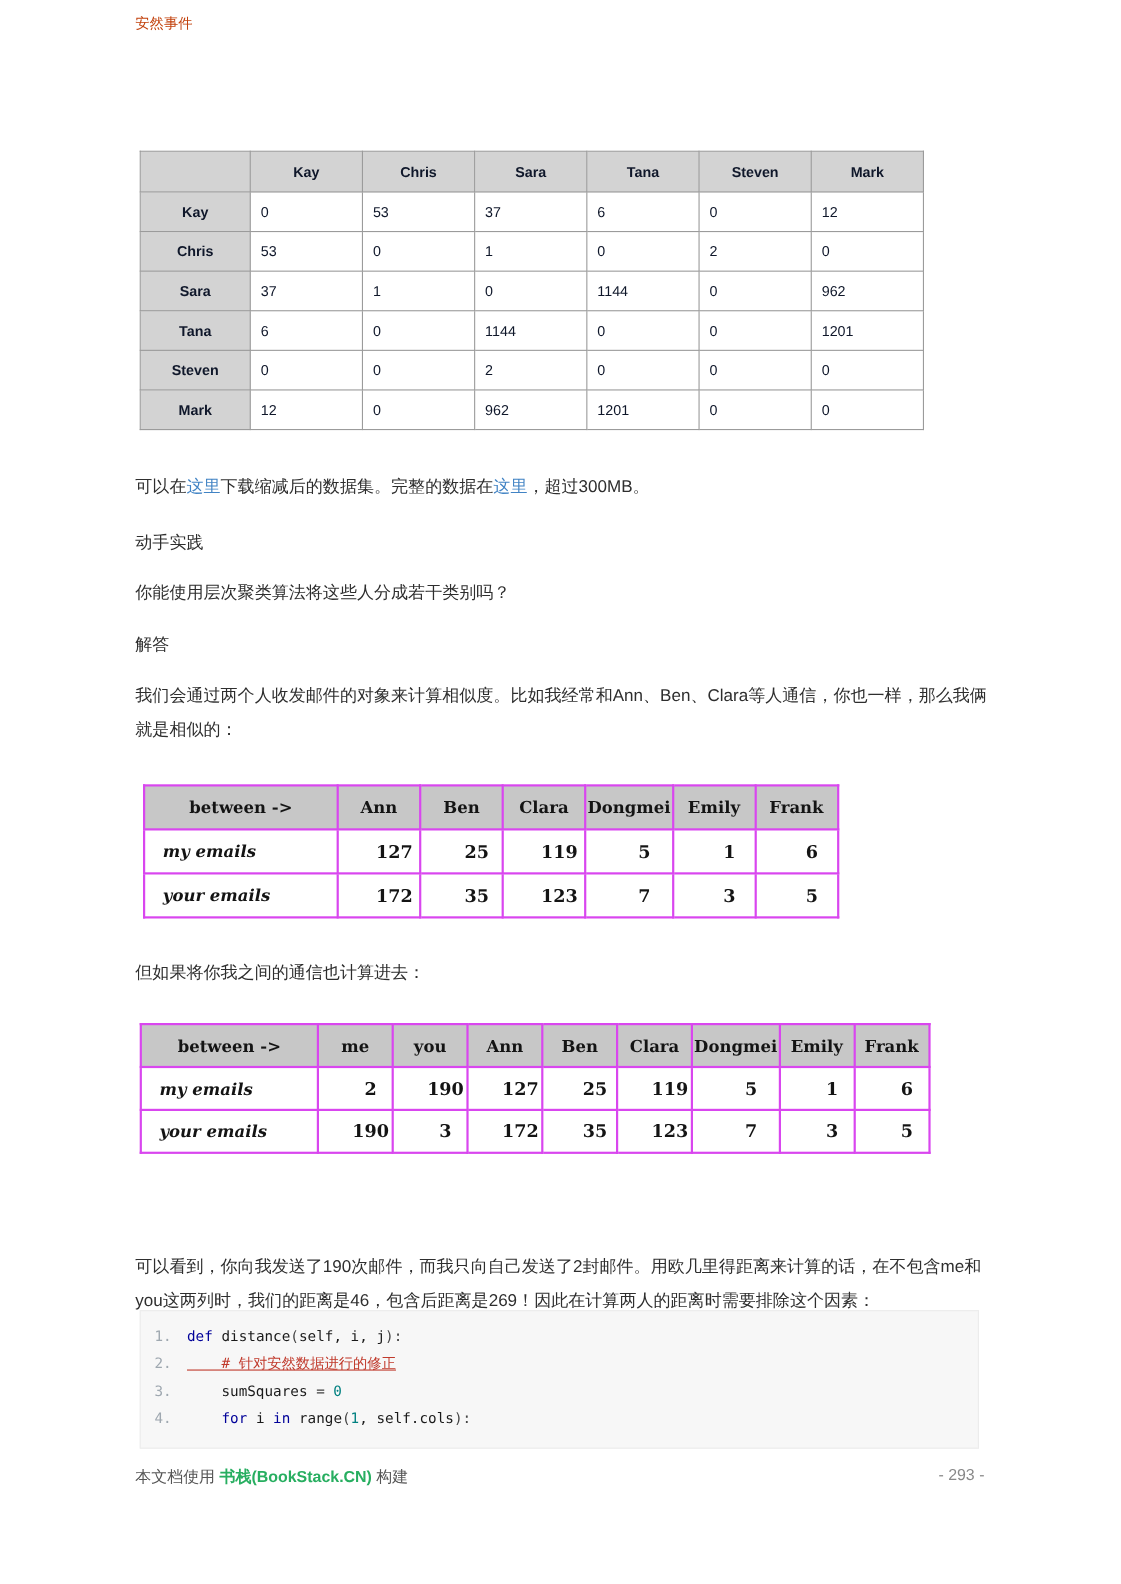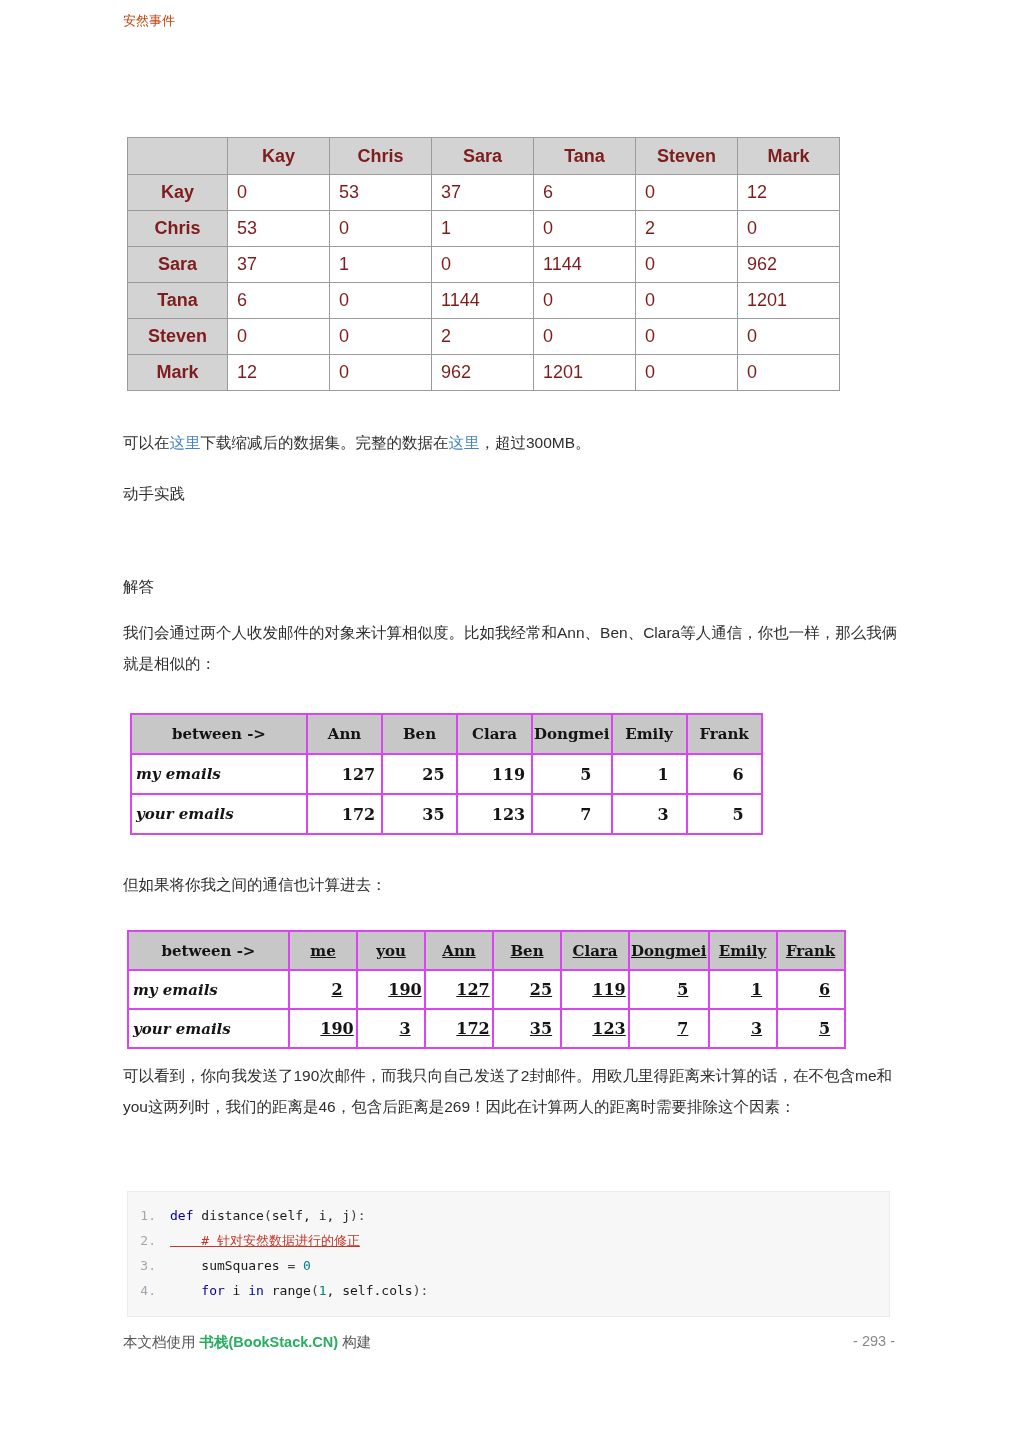--- a/index.html
+++ b/index.html
@@ -11,45 +11,45 @@
   .doc-header { position:absolute; left:123px; top:12px; font-size:13px; color:#c2410c; }
 
   
   .para { position:absolute; left:123px; width:780px; margin:0; font-size:15.5px; line-height:31px; color:#2e2e2e; }
   #p-download   { top:427px; }
   #p-practice   { top:478px; }
   #p-question   { top:524px; }
   #p-answer     { top:571px; }
   #p-intro      { top:617px; }
   #p-include    { top:869px; }
-  #p-conclusion { top:1060px; }
+  #p-conclusion { top:1136px; }
   .link { color:var(--link,#4183c4); text-decoration:none; cursor:pointer; }
 
   
   .enron-wrap { position:absolute; left:127px; top:137px; }
   table.enron { border-collapse:collapse; }
-  .enron th, .enron td { border:1px solid #9b9b9b; font-size:18px; color:#7f1d1d; }
+  .enron th, .enron td { border:1px solid #9b9b9b; font-size:13px; color:#0f172a; }
   .enron thead th { height:37px; }
   .enron th { background:var(--table-header-bg,#d3d3d3); font-weight:bold; width:102px; height:36px; text-align:center; }
   .enron th.corner, .enron tbody th { width:100px; }
   .enron td { background:#fff; padding-left:9px; text-align:left; width:102px; height:36px; font-weight:normal; }
 
   
   .comic-wrap { position:absolute; }
   #emailSmall { left:130px; top:713px; }
   #emailFull  { left:127px; top:930px; }
   table.comic { border-collapse:collapse; background:#fff; }
   .comic th, .comic td { border:2px solid #d946ef; font-family:"DejaVu Serif","Liberation Serif",serif; color:#141414; }
   .comic thead th { background:var(--comic-header-bg,#c7c7c7); font-weight:bold; font-size:15px; height:40px; text-align:center; }
-  .comic tbody th { background:#fff; font-style:italic; font-weight:bold; text-align:left; padding-left:4px; font-size:15px; height:40px; }
+  .comic tbody th { background:#fff; font-style:italic; font-weight:bold; text-align:left; padding-left:16px; font-size:15px; height:40px; }
   .comic td { text-align:center; font-weight:bold; font-size:16px;padding-left:29px; }
   .comic-small thead th:first-child, .comic-small tbody th { width:176px; }
   .comic-small thead th:not(:first-child), .comic-small td { width:75px; }
   .comic-full thead th:first-child, .comic-full tbody th { width:161px; }
-  .comic-full thead th:not(:first-child), .comic-full td { width:68px;text-decoration:underline; }
+  .comic-full thead th:not(:first-child), .comic-full td { width:68px; }
   .comic-full tbody th, .comic-full td, .comic-full thead th { height:39px; }
 
   
   .code-block { position:absolute; left:127px; top:1191px; width:763px; background:var(--code-background,#f7f7f7); border:1px solid #ececec; padding:11px 0 13px 0; }
   .code-line { display:flex; line-height:25px; font-family:"DejaVu Sans Mono","Liberation Mono",monospace; font-size:13px; }
   .ln { width:42px; text-align:right; padding-right:14px; color:#9fa8b0; flex:none; }
   .code-text { white-space:pre; color:#1a1a1a; }
   .tok-kw  { color:var(--code-keyword,#000099); }
   .tok-com { color:var(--code-comment,#c0392b);text-decoration:underline; }
   .tok-lit { color:var(--code-literal,#008080); }
@@ -138,20 +138,21 @@
           <td>0</td>
           <td>0</td>
         </tr>
       </tbody>
     </table>
   </div>
 
   <p class="para" id="p-download"><span>可以在</span><a class="link">这里</a><span>下载缩减后的数据集。完整的数据在</span><a class="link">这里</a><span>，超过300MB。</span></p>
 
   <p class="para" id="p-practice">动手实践</p>
+  <p class="para" id="p-question">你能使用层次聚类算法将这些人分成若干类别吗？</p>
   <p class="para" id="p-answer">解答</p>
   <p class="para" id="p-intro">我们会通过两个人收发邮件的对象来计算相似度。比如我经常和Ann、Ben、Clara等人通信，你也一样，那么我俩就是相似的：</p>
 
   <div class="comic-wrap" id="emailSmall">
     <table class="comic comic-small">
       <thead>
         <tr>
           <th>between -&gt;</th>
           <th>Ann</th>
           <th>Ben</th>

